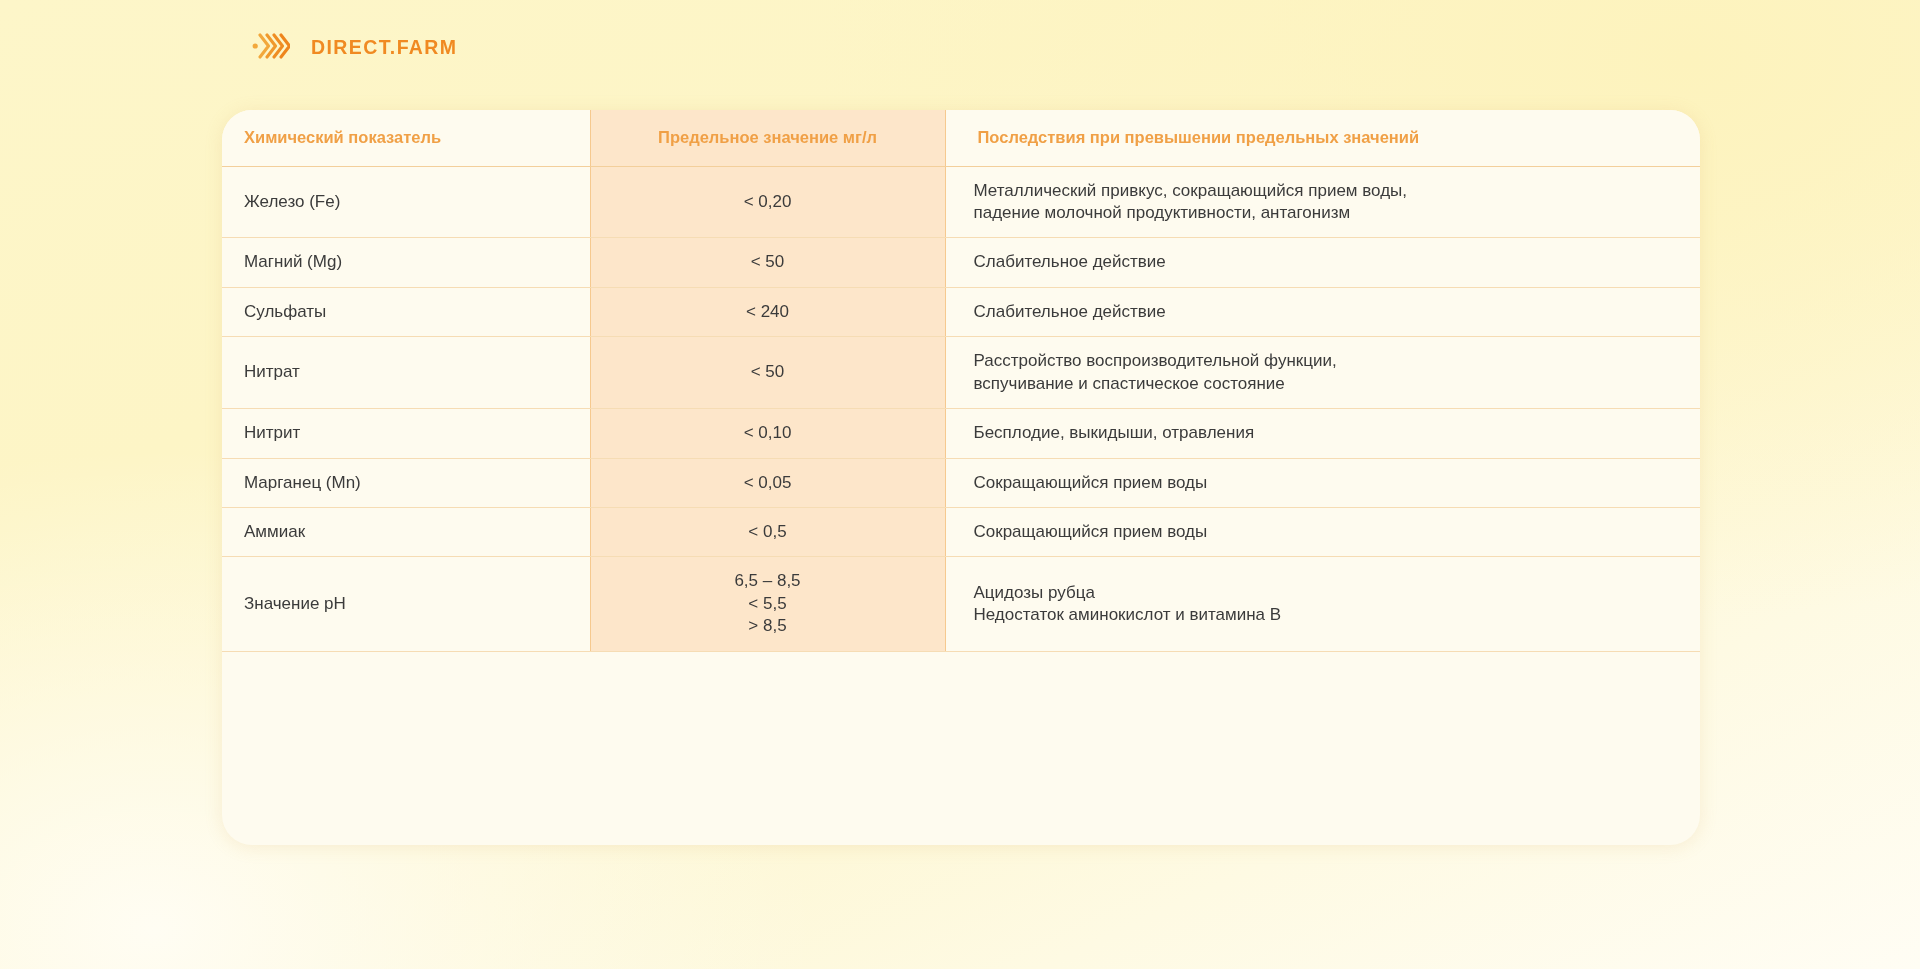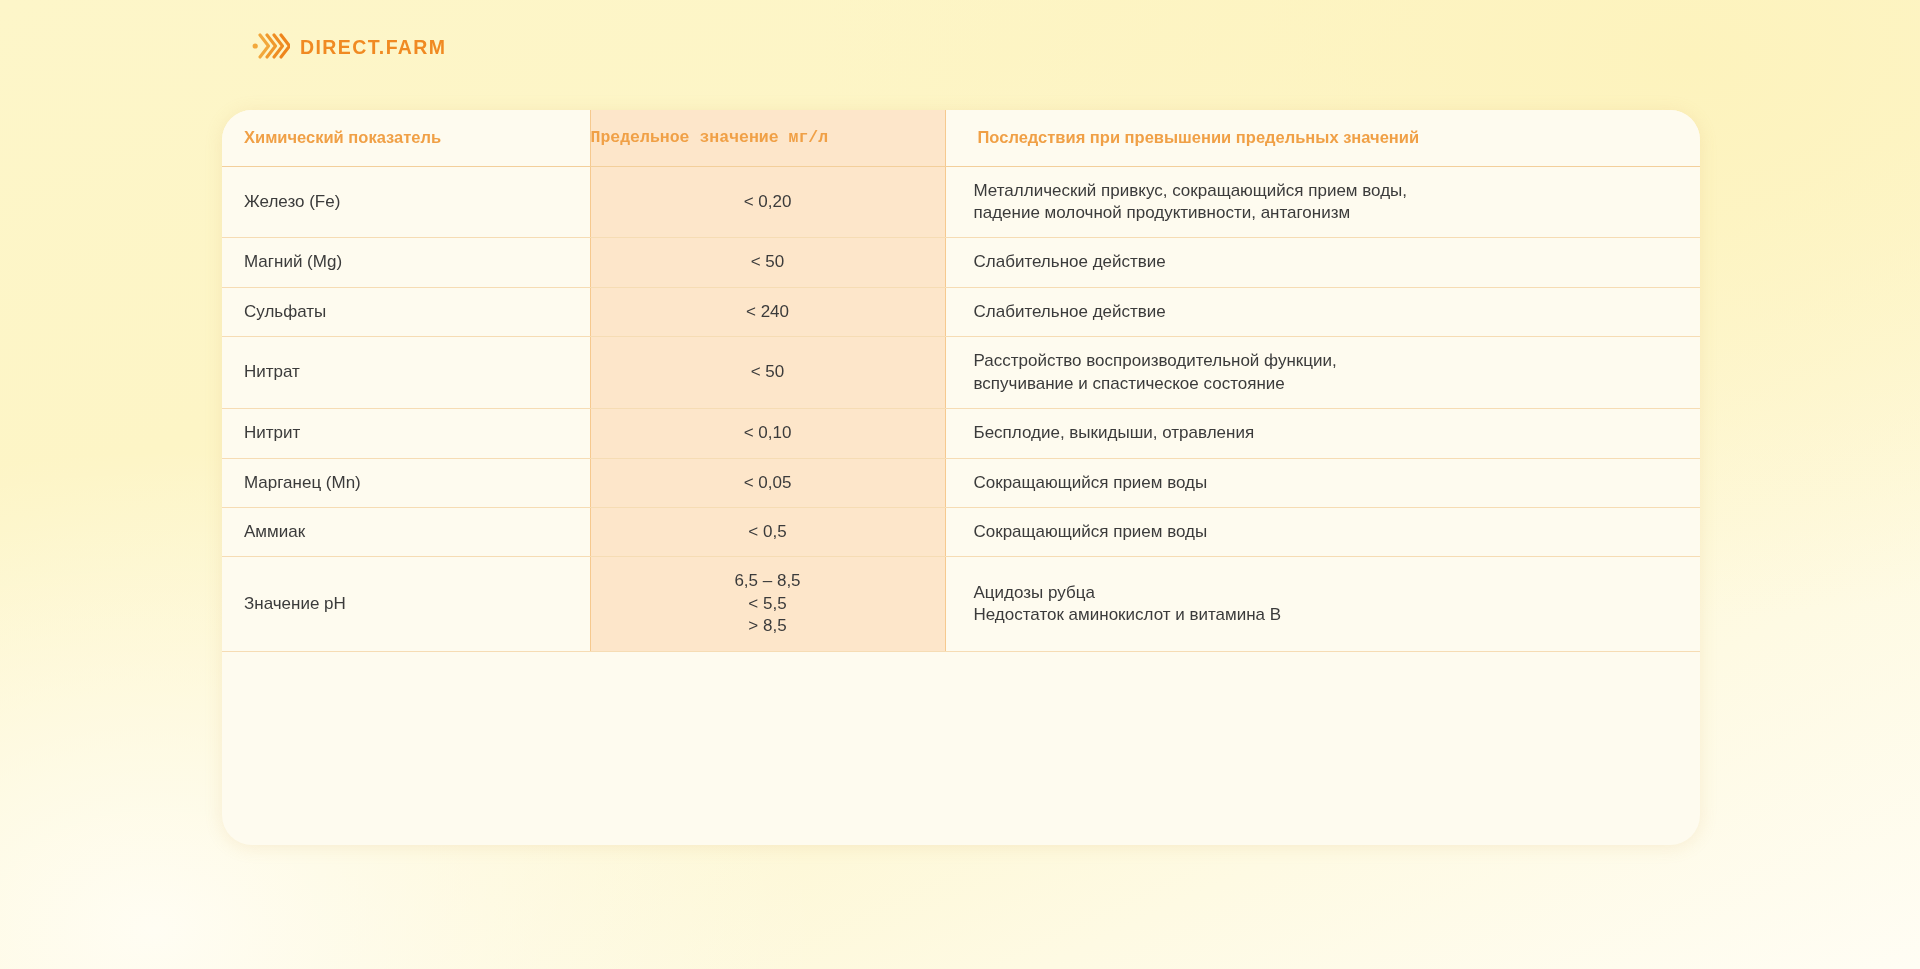--- a/index.html
+++ b/index.html
@@ -16,21 +16,21 @@
       radial-gradient(ellipse 1400px 900px at 88% 6%, #fdf3bd 0%, rgba(253,243,189,0) 62%),
       radial-gradient(ellipse 1100px 800px at 8% 96%, #fffdf3 0%, rgba(255,253,243,0) 60%),
       linear-gradient(155deg, #fdf6c9 0%, #fdf5c6 28%, #fdf6cf 55%, #fefae3 78%, #fffdf4 100%);
     position:relative;
   }
 
   
   .logo {
     position:absolute;
     left:252px; top:33px;
-    display:flex; align-items:center; gap:10px;
+    display:flex; align-items:center; gap:21px;
     height:30px;
     justify-content:flex-end;
   }
   .logo-mark { display:block; }
   .logo-text {
     font-size:19.5px;
     font-weight:bold;
     letter-spacing:1.4px;
     color:#f08a22;
     white-space:nowrap;
@@ -88,21 +88,21 @@
 
   .tbl thead th {
     font-size:16.5px;
     font-weight:bold;
     color:#f0a046;
     height:56px;
     padding:0 0 0 22px;
     text-align:left;
     border-bottom:1px solid #f3cf9b;
   }
-  .tbl thead th.col2 { padding:0; text-align:left;font-family:Liberation Mono, monospace; }
+  .tbl thead th.col2 { padding:0; text-align:center; }
   .tbl thead th.col3 { padding-left:32px; }
   .tbl thead th.col1 { padding-left:22px; }
 
   .tbl tbody td {
     font-size:17px;
     color:#3b3b3b;
     line-height:1.32;
   }
   .tbl tbody td.col1 { padding:13px 28px 13px 22px; }
   .tbl tbody td.col2 { padding:13px 10px; font-size:17px; }

